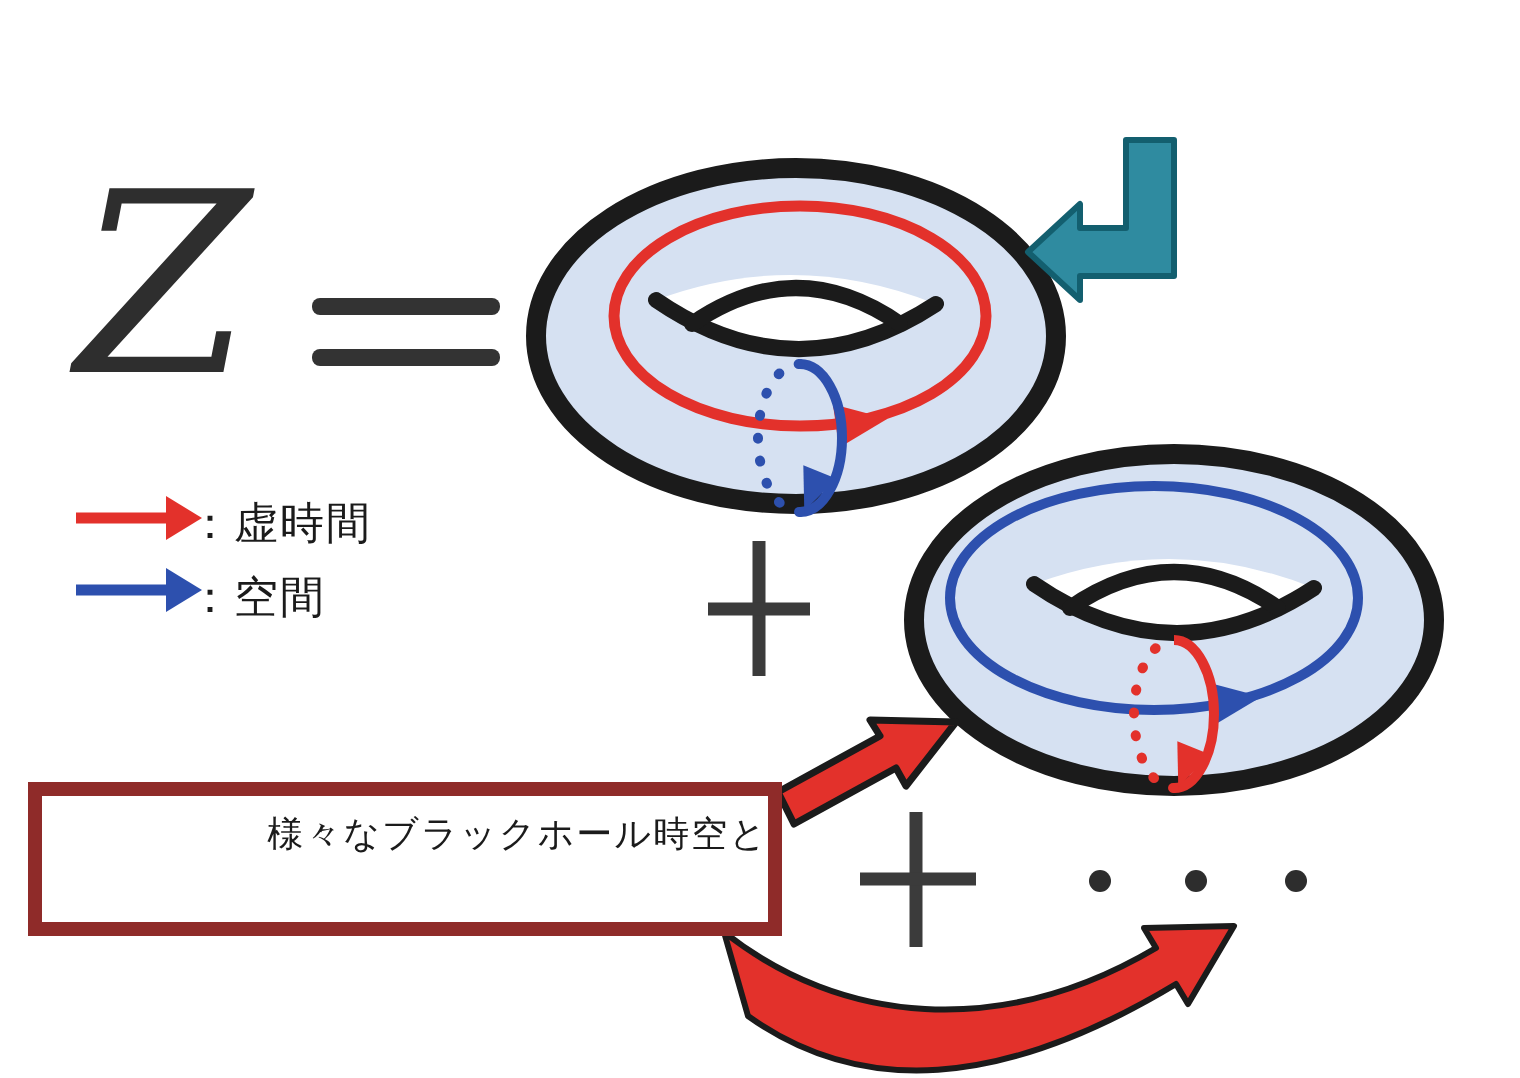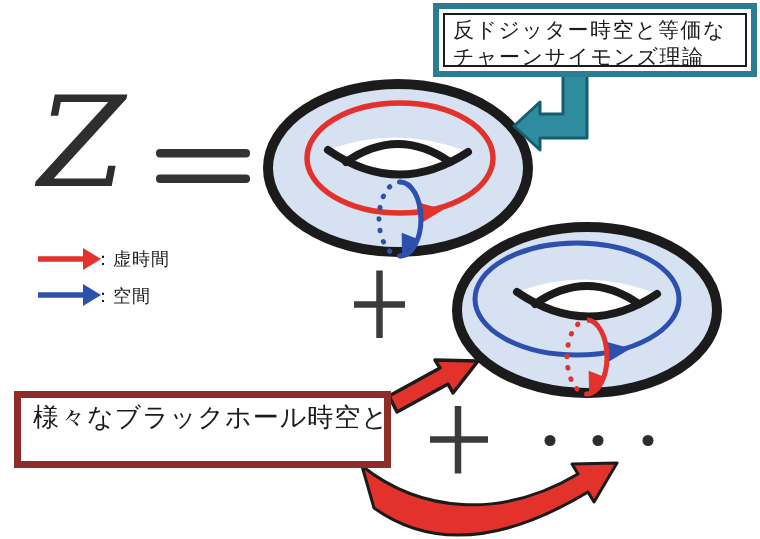--- a/index.html
+++ b/index.html
@@ -18,23 +18,23 @@
   .box-top{left:433px;top:3px;width:324px;height:74px;border:6px solid #2c7d92;}
   .box-top-inner{
     position:absolute;left:4px;top:4px;right:4px;bottom:4px;
     border:2px solid #1b1b1b;padding:1px 0 0 8px;box-sizing:border-box;
   }
   .box-top-inner .line{font-size:21px;line-height:27px;letter-spacing:1.5px;}
   .box-bottom{
     left:14px;top:391px;width:377px;height:77px;border:7px solid #8f2b29;
     padding:4px 0 0 12px;
   }
-  .box-bottom .line{font-size:26px;line-height:30px;letter-spacing:1px;}
+  .box-bottom .line{font-size:18px;line-height:30px;letter-spacing:1px;text-align:right;}
   
-  .legend-label{position:absolute;font-size:18px;letter-spacing:1px;white-space:nowrap;}
+  .legend-label{position:absolute;font-size:22px;letter-spacing:1px;white-space:nowrap;}
   .legend-label.l1{left:94px;top:247px;}
   .legend-label.l2{left:94px;top:284px;}
   .sr-only{position:absolute;width:1px;height:1px;overflow:hidden;clip:rect(0 0 0 0);}
 </style>
 </head>
 <body>
 
 <div class="canvas">
 
   <svg class="layer" viewBox="0 0 760 539">
@@ -95,26 +95,20 @@
     </g>
     <g>
       <line x1="38" y1="295" x2="84" y2="295" stroke="#2d50ae" stroke-width="5.5"></line>
       <polygon points="83,284 83,306 101,295" fill="#2d50ae"></polygon>
     </g>
   </svg>
 
   <span class="z-sym">Z</span>
   <span class="sr-only">=</span>
 
-  <div class="box box-top">
-    <div class="box-top-inner">
-      <div class="line">反ドジッター時空と等価な</div>
-      <div class="line">チャーンサイモンズ理論</div>
-    </div>
-  </div>
 
   <div class="box box-bottom">
     <div class="line">様々なブラックホール時空と</div>
   </div>
 
   <div class="legend-label l1">：虚時間</div>
   <div class="legend-label l2">：空間</div>
 
 </div>
 

